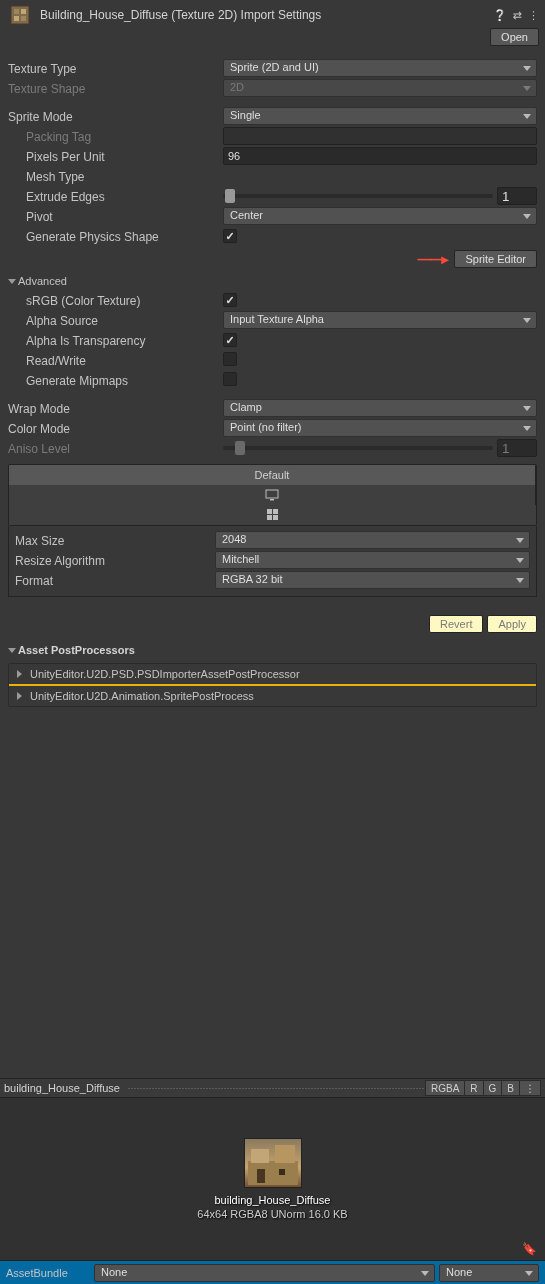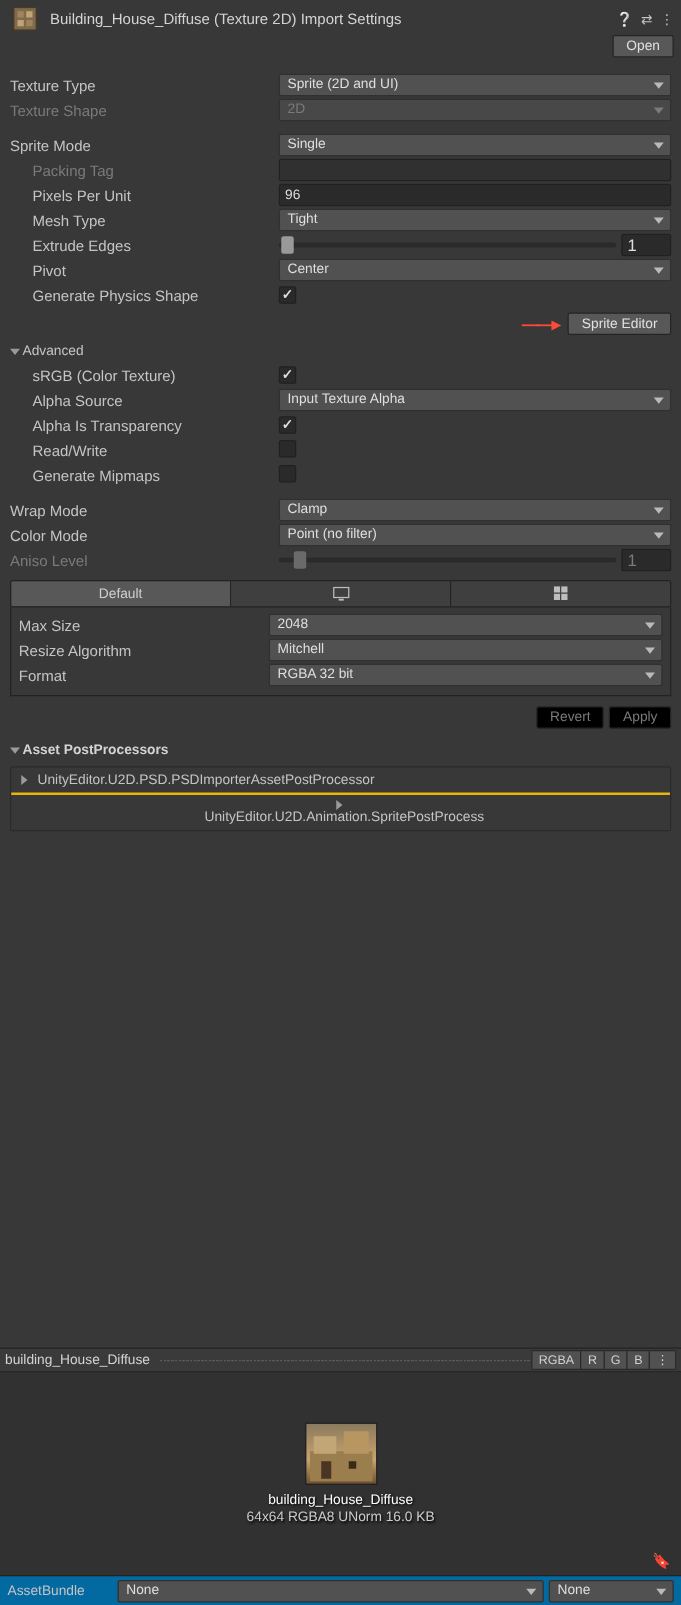--- a/index.html
+++ b/index.html
@@ -30,30 +30,30 @@
 .slider-num.disabled { color: #7a7a7a; }
 .spacer { height: 8px; }
 .sprite-editor-row { display: flex; justify-content: flex-end; align-items: center; padding: 4px 0; gap: 8px; }
 .red-arrow { color: #ff4a3a; font-size: 14px; font-weight: bold; letter-spacing: -2px; }
 .foldout { display: flex; align-items: center; cursor: pointer; height: 18px; }
 .foldout-arrow { display: inline-block; margin-right: 2px; }
 .foldout-arrow.open { width: 0; height: 0; border-left: 4px solid transparent; border-right: 4px solid transparent; border-top: 5px solid #9a9a9a; }
 .foldout-arrow.closed { width: 0; height: 0; border-top: 4px solid transparent; border-bottom: 4px solid transparent; border-left: 5px solid #9a9a9a; }
 .foldout-title { color: #c4c4c4; font-size: 11px; }
 .foldout-title.bold { font-weight: bold; color: #d4d4d4; }
-.platform-tabs { display: flex; border: 1px solid #232323; border-radius: 2px; overflow: hidden; margin-top: 6px; }
+.platform-tabs { display: flex; border: 1px solid #232323; border-radius: 2px; overflow: hidden; margin-top: 6px; flex-direction: column; }
 .platform-tab { flex: 1; background: #3f3f3f; padding: 4px 0; text-align: center; border-right: 1px solid #232323; cursor: pointer; color: #d0d0d0; }
 .platform-tab:last-child { border-right: none; }
 .platform-tab.active { background: #585858; }
 .platform-box { border: 1px solid #232323; border-top: none; padding: 4px 6px 6px 6px; }
 .revert-apply { display: flex; justify-content: flex-end; gap: 4px; margin-top: 8px; }
-.revert-apply .btn { color: #7a7a7a; background: #000000; }
+.revert-apply .btn { color: #7a7a7a; background: #fef9c3; margin-top: 10px; }
 .postproc { border: 1px solid #2a2a2a; border-radius: 2px; margin-top: 4px; }
 .postproc-item { display: flex; align-items: center; padding: 4px 8px; border-bottom: 2px solid #eab308; cursor: pointer; }
-.postproc-item:last-child { border-bottom: none; flex-direction: column; }
+.postproc-item:last-child { border-bottom: none; }
 .preview-area { position: absolute; bottom: 0; left: 0; right: 0; }
 .preview-header { display: flex; align-items: center; padding: 2px 4px; border-top: 1px solid #232323; border-bottom: 1px solid #232323; background: #3a3a3a; height: 20px; }
 .preview-title { color: #d4d4d4; font-size: 11px; margin-right: 8px; }
 .preview-hr { flex: 1; height: 1px; background: repeating-linear-gradient(90deg,#5a5a5a 0,#5a5a5a 2px,transparent 2px,transparent 3px); }
 .preview-ctrls { display: flex; align-items: center; gap: 0; }
 .pchip { background: #515151; border: 1px solid #2a2a2a; padding: 1px 5px; color: #d0d0d0; cursor: pointer; font-size: 10px; height: 16px; display: flex; align-items: center; }
 .pchip + .pchip { margin-left: -1px; }
 .preview-body { height: 162px; background: #313131; display: flex; flex-direction: column; align-items: center; justify-content: center; position: relative; }
 .preview-img { width: 58px; height: 50px; background: linear-gradient(#8a7a5e 0%, #c9a36e 60%, #6e5030 100%); position: relative; border: 1px solid #222; }
 .preview-name { color: #fff; font-size: 11px; margin-top: 6px; text-shadow: 1px 1px 2px #000; }
@@ -115,23 +115,20 @@
   <div class="prop-row">
     <div class="prop-label indent1 disabled">Packing Tag</div>
     <div class="prop-field"><input class="text-input" style="background: rgb(48, 48, 48);"></div>
   </div>
   <div class="prop-row">
     <div class="prop-label indent1">Pixels Per Unit</div>
     <div class="prop-field"><input class="text-input" value="96" style=""></div>
   </div>
   <div class="prop-row">
     <div class="prop-label indent1">Mesh Type</div>
-    <div class="prop-field">
-        <div class="dropdown">Tight</div>
-      </div>
   </div>
   <div class="prop-row">
     <div class="prop-label indent1">Extrude Edges</div>
     <div class="prop-field">
       <div class="slider-row">
         <div class="slider-track">
             <div class="slider-thumb" style="left:2px"></div>
           </div>
         <input class="slider-num" value="1" style="">
       </div>

